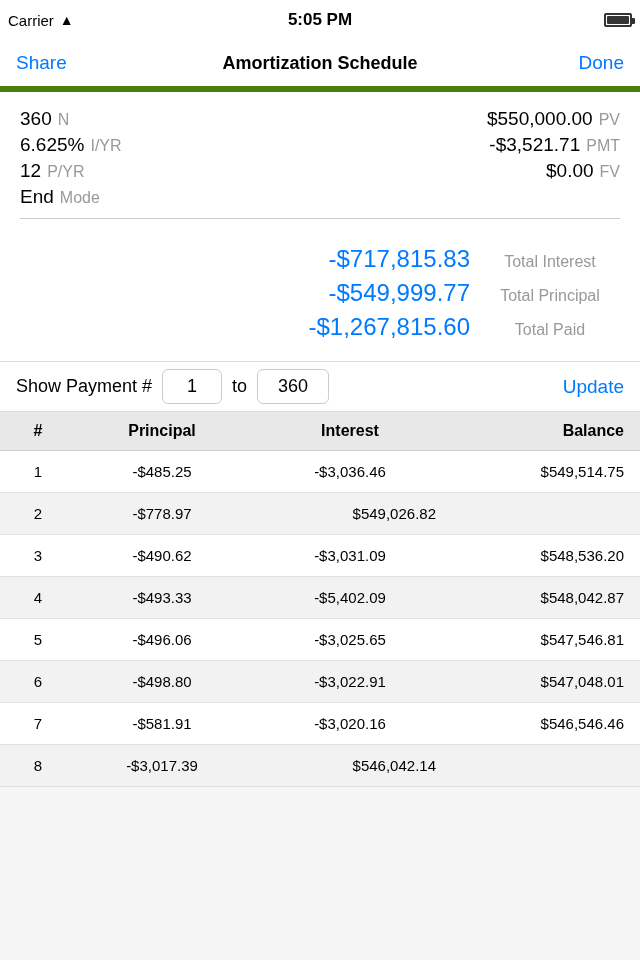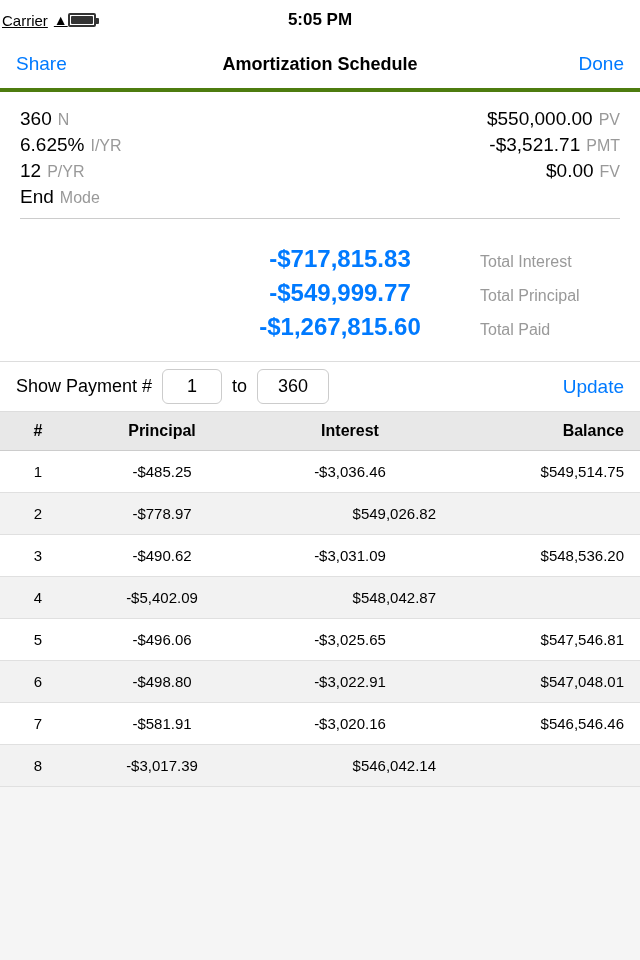--- a/index.html
+++ b/index.html
@@ -8,24 +8,24 @@
       font-family: -apple-system, "Helvetica Neue", Arial, sans-serif;
       width: 640px;
       background: #f5f5f5;
       font-size: 16px;
     }
 
     
     .status-bar {
       background: white;
       display: flex;
-      align-items: center;
-      padding: 6px 2px;
+      justify-content: space-between;
+      align-items: center;
+      padding: 6px 8px;
       height: 40px;
-      text-decoration: underline;
     }
     .status-carrier {
       font-size: 15px;
       font-weight: 500;
       display: flex;
       align-items: center;
       gap: 6px;
     }
     .wifi-icon { font-size: 14px; }
     .status-time {
@@ -66,21 +66,21 @@
       border-radius: 1px;
     }
 
     
     .nav-bar {
       background: white;
       display: flex;
       justify-content: space-between;
       align-items: center;
       padding: 10px 16px;
-      border-bottom: 4px solid #4d7c0f;
+      border-bottom: 6px solid #4d7c0f;
       height: 52px;
     }
     .nav-btn {
       color: #007AFF;
       font-size: 19px;
       font-weight: 400;
       cursor: pointer;
       min-width: 60px;
     }
     .nav-btn.right { text-align: right; }
@@ -131,28 +131,29 @@
     .total-row {
       display: flex;
       justify-content: flex-end;
       align-items: baseline;
       gap: 10px;
       margin-bottom: 6px;
     }
     .total-value {
       font-size: 24px;
       color: #007AFF;
-      font-weight: 700;
+      font-weight: 400;
       min-width: 260px;
-      text-align: center;
+      text-align: right;
     }
     .total-label {
       font-size: 16px;
       color: #999;
       min-width: 140px;
+      text-align: center;
     }
 
     
     .payment-range {
       background: white;
       display: flex;
       align-items: center;
       padding: 7px 16px;
       border-top: 1px solid #ddd;
       border-bottom: 1px solid #ddd;
@@ -330,20 +331,21 @@
     <div class="td">$549,026.82</div>
   </div>
     <div class="table-row">
     <div class="td">3</div>
     <div class="td">-$490.62</div>
     <div class="td">-$3,031.09</div>
     <div class="td">$548,536.20</div>
   </div>
     <div class="table-row">
     <div class="td">4</div>
+    <div class="td">-$493.33</div>
     <div class="td">-$5,402.09</div>
     <div class="td">$548,042.87</div>
   </div>
     <div class="table-row">
     <div class="td">5</div>
     <div class="td">-$496.06</div>
     <div class="td">-$3,025.65</div>
     <div class="td">$547,546.81</div>
   </div>
     <div class="table-row">

